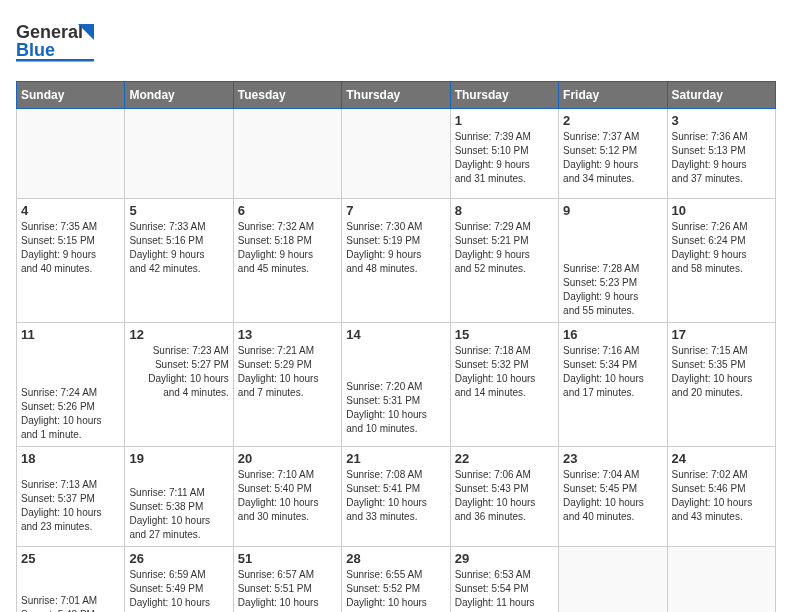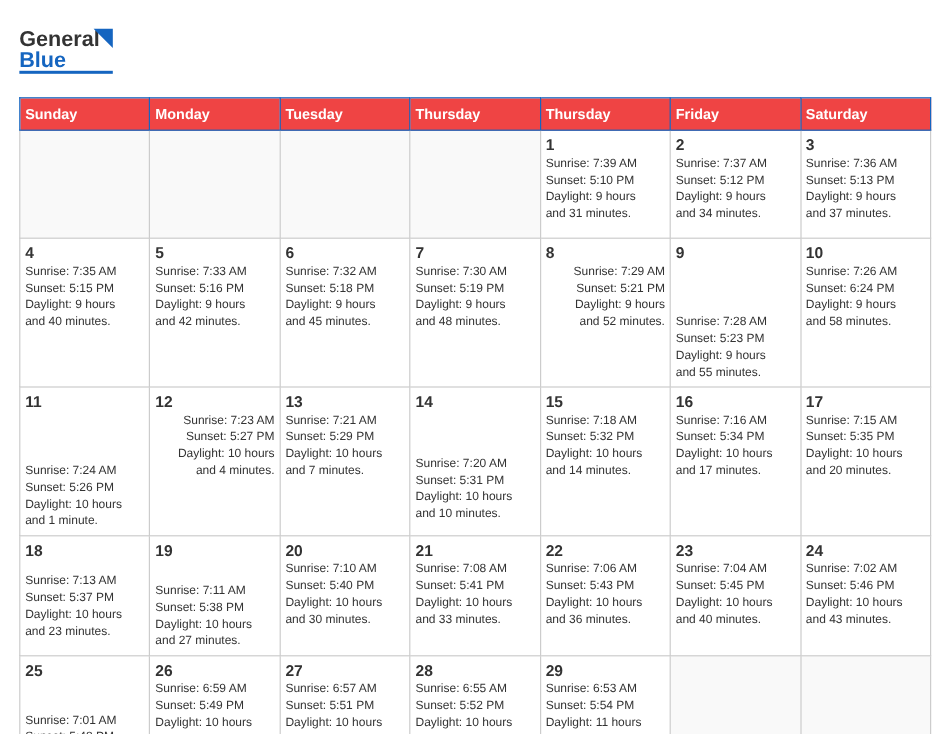--- a/index.html
+++ b/index.html
@@ -32,21 +32,21 @@
     .title-location {
       font-size: 15px;
       color: #333;
     }
     table {
       width: 100%;
       border-collapse: collapse;
       table-layout: fixed;
     }
     th {
-      background: #ef4444;
+      background: #737373;
       color: #fff;
       font-size: 12px;
       font-weight: bold;
       padding: 6px 4px;
       text-align: left;
       border: 1px solid #1565C0;
     }
     td {
       border: 1px solid #ccc;
       vertical-align: top;
@@ -157,21 +157,21 @@
         </td>
         <td>
           <span class="day-number">7</span>
           <div class="day-info" style="white-space: pre-line;">Sunrise: 7:30 AM
 Sunset: 5:19 PM
 Daylight: 9 hours
 and 48 minutes.</div>
         </td>
         <td>
           <span class="day-number">8</span>
-          <div class="day-info" style="white-space: pre-line; text-align: right;">Sunrise: 7:29 AM
+          <div class="day-info" style="white-space: pre-line;">Sunrise: 7:29 AM
 Sunset: 5:21 PM
 Daylight: 9 hours
 and 52 minutes.</div>
         </td>
         <td>
           <span class="day-number">9</span>
           <div class="day-info" style="white-space: pre-line; margin-top: 44px;">Sunrise: 7:28 AM
 Sunset: 5:23 PM
 Daylight: 9 hours
 and 55 minutes.</div>
@@ -295,21 +295,21 @@
 and 46 minutes.</div>
         </td>
         <td>
           <span class="day-number">26</span>
           <div class="day-info" style="white-space: pre-line;">Sunrise: 6:59 AM
 Sunset: 5:49 PM
 Daylight: 10 hours
 and 50 minutes.</div>
         </td>
         <td>
-          <span class="day-number">27</span>
+          <span class="day-number">51</span>
           <div class="day-info" style="white-space: pre-line;">Sunrise: 6:57 AM
 Sunset: 5:51 PM
 Daylight: 10 hours
 and 53 minutes.</div>
         </td>
         <td>
           <span class="day-number">28</span>
           <div class="day-info" style="white-space: pre-line;">Sunrise: 6:55 AM
 Sunset: 5:52 PM
 Daylight: 10 hours

